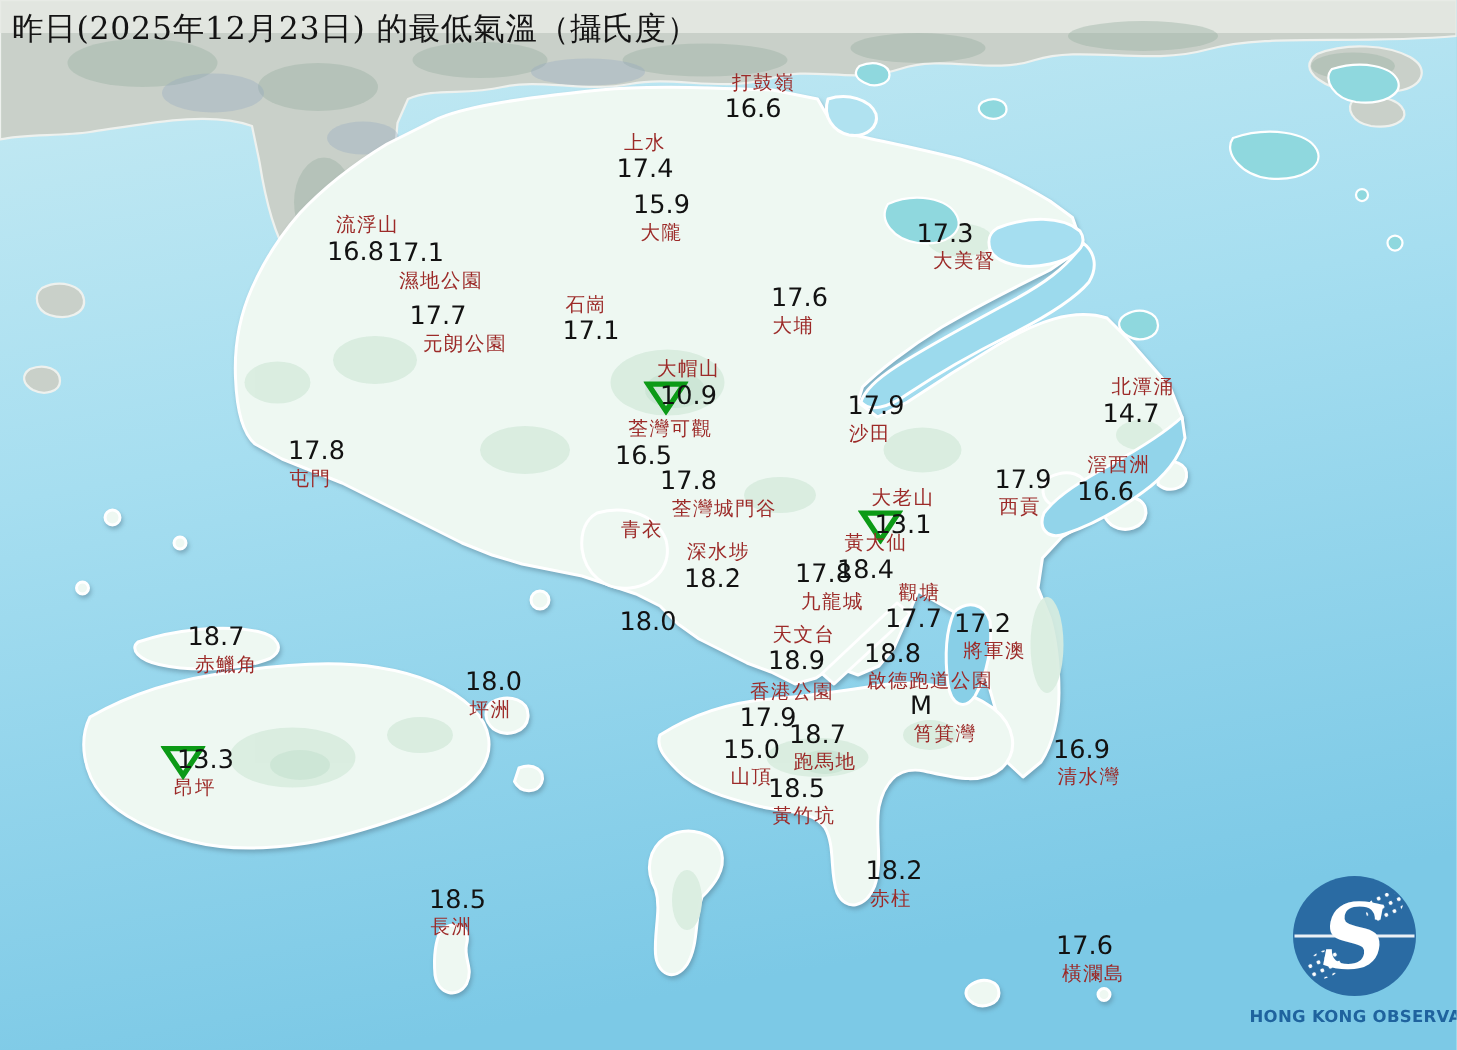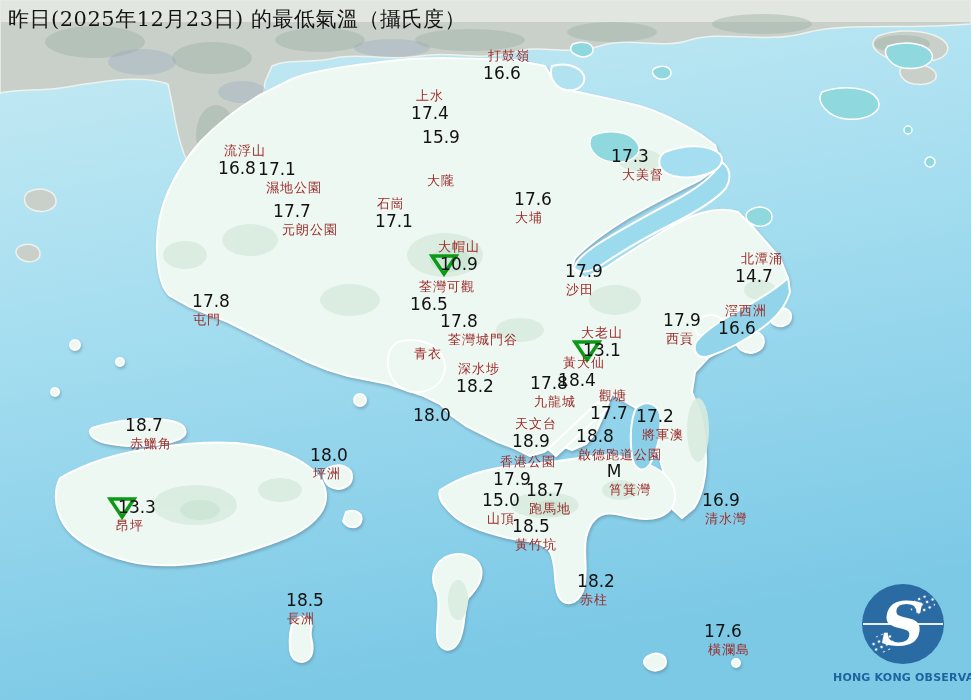--- a/index.html
+++ b/index.html
@@ -170,21 +170,21 @@
 
   <div id="stations">
       <div class="station below" style="left: 509px; top: 46px;">
         <span class="sname">打鼓嶺</span>
         <span class="stemp" style="margin-left: -14px;">16.6</span>
       </div>
       <div class="station below" style="left: 430px; top: 86px;">
         <span class="sname">上水</span>
         <span class="stemp">17.4</span>
       </div>
-      <div class="station above" style="left: 441px; top: 129px; gap: 25px;">
+      <div class="station above" style="left: 441px; top: 129px;">
         <span class="stemp">15.9</span>
         <span class="sname">大隴</span>
       </div>
       <div class="station below" style="left: 245px; top: 141px;">
         <span class="sname">流浮山</span>
         <span class="stemp" style="margin-left: -16px;">16.8</span>
       </div>
       <div class="station above" style="left: 294px; top: 161px;">
         <span class="stemp" style="margin-left: -34px;">17.1</span>
         <span class="sname">濕地公園</span>

